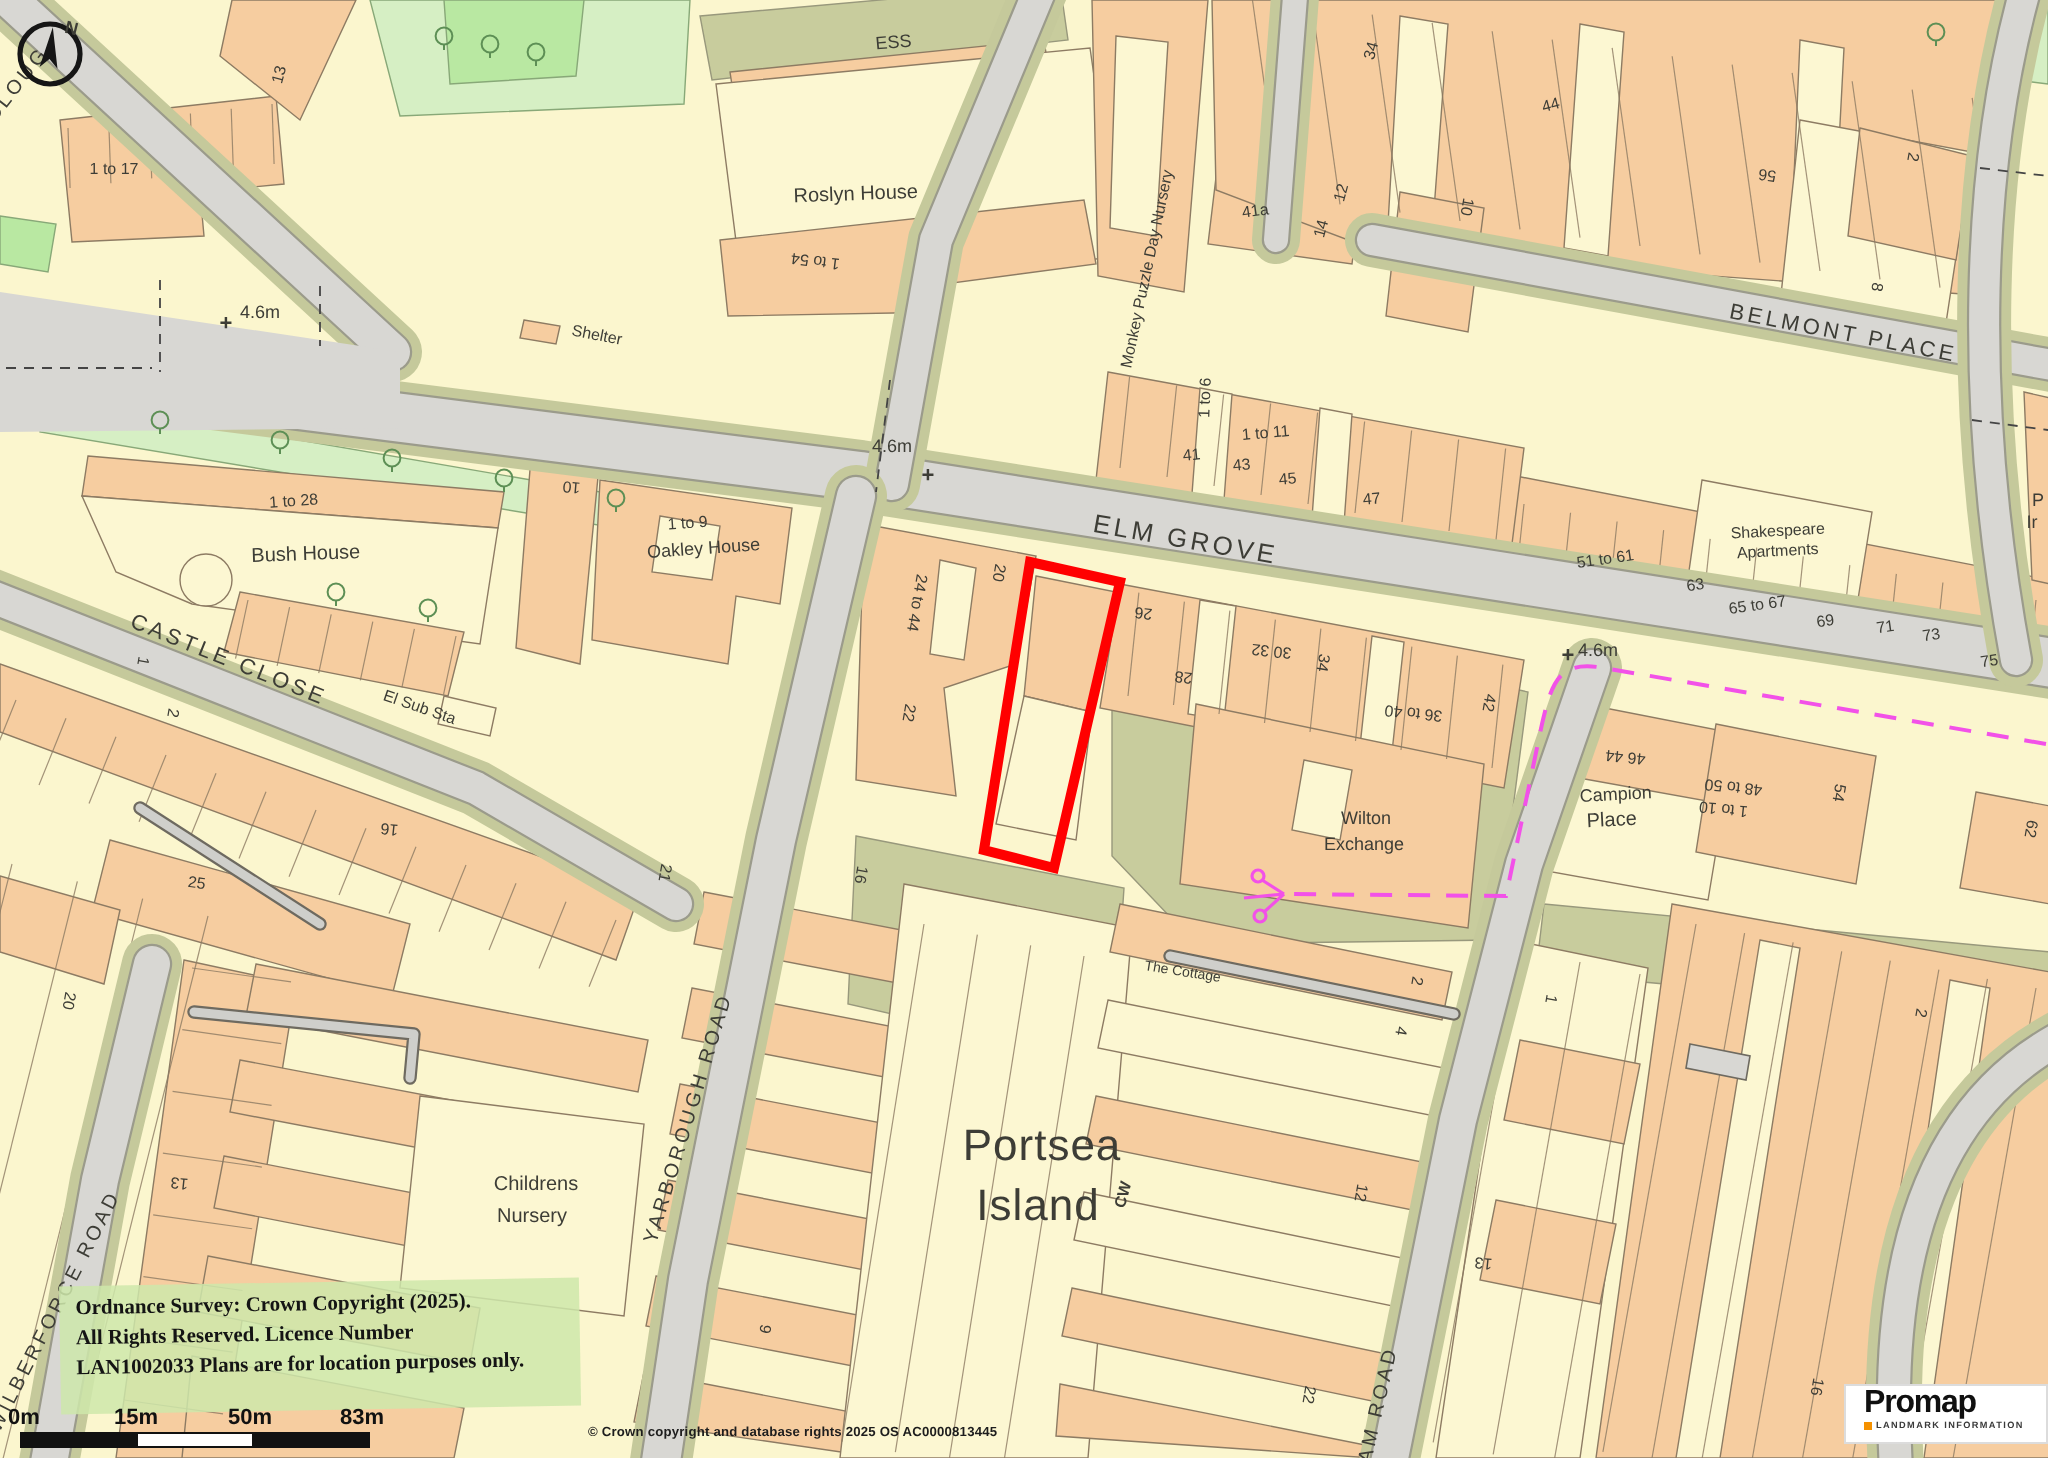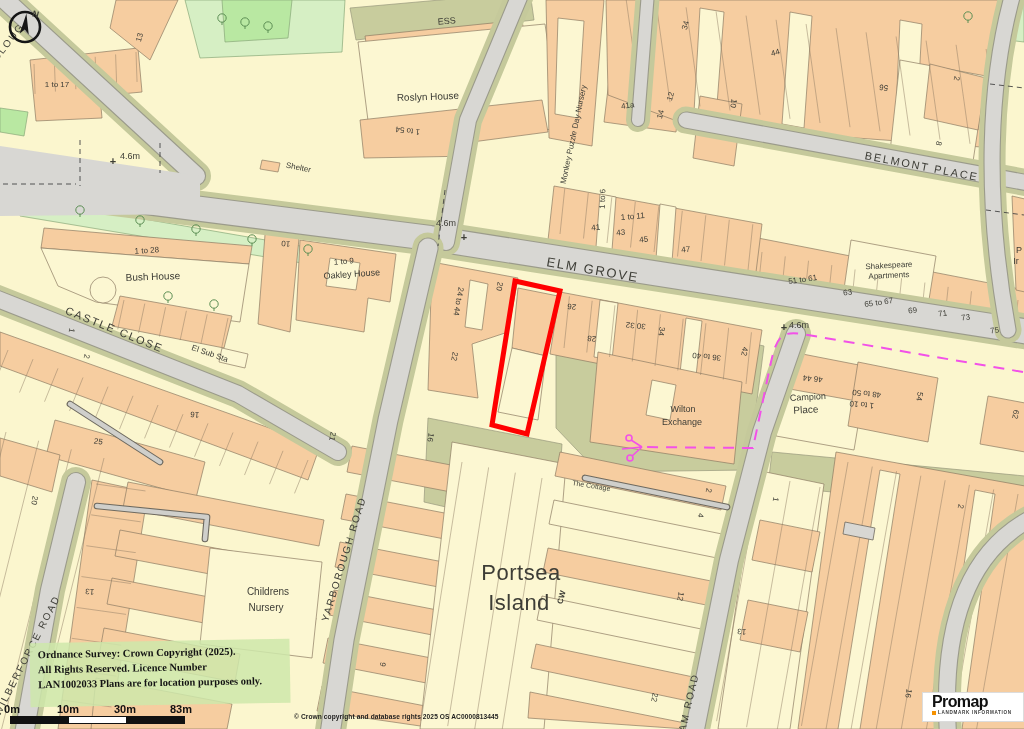--- a/index.html
+++ b/index.html
@@ -410,22 +410,22 @@
   </svg>
 
   <div class="license">
     <div>Ordnance Survey: Crown Copyright (2025).</div>
     <div>All Rights Reserved. Licence Number</div>
     <div>LAN1002033 Plans are for location purposes only.</div>
   </div>
 
   <div class="scalebar">
     <span class="lab" style="left:12px">0m</span>
-    <span class="lab" style="left:68px">10m</span>
-    <span class="lab" style="left:125px">30m</span>
+    <span class="lab" style="left:68px">15m</span>
+    <span class="lab" style="left:125px">50m</span>
     <span class="lab" style="left:181px">83m</span>
     <div class="bar">
       <div class="seg" style="width:58px;background:#111"></div>
       <div class="seg" style="width:57px;background:#fff"></div>
       <div class="seg" style="width:58px;background:#111"></div>
     </div>
   </div>
 
   <div class="os-credit">© Crown copyright and database rights 2025 OS AC0000813445</div>
 

